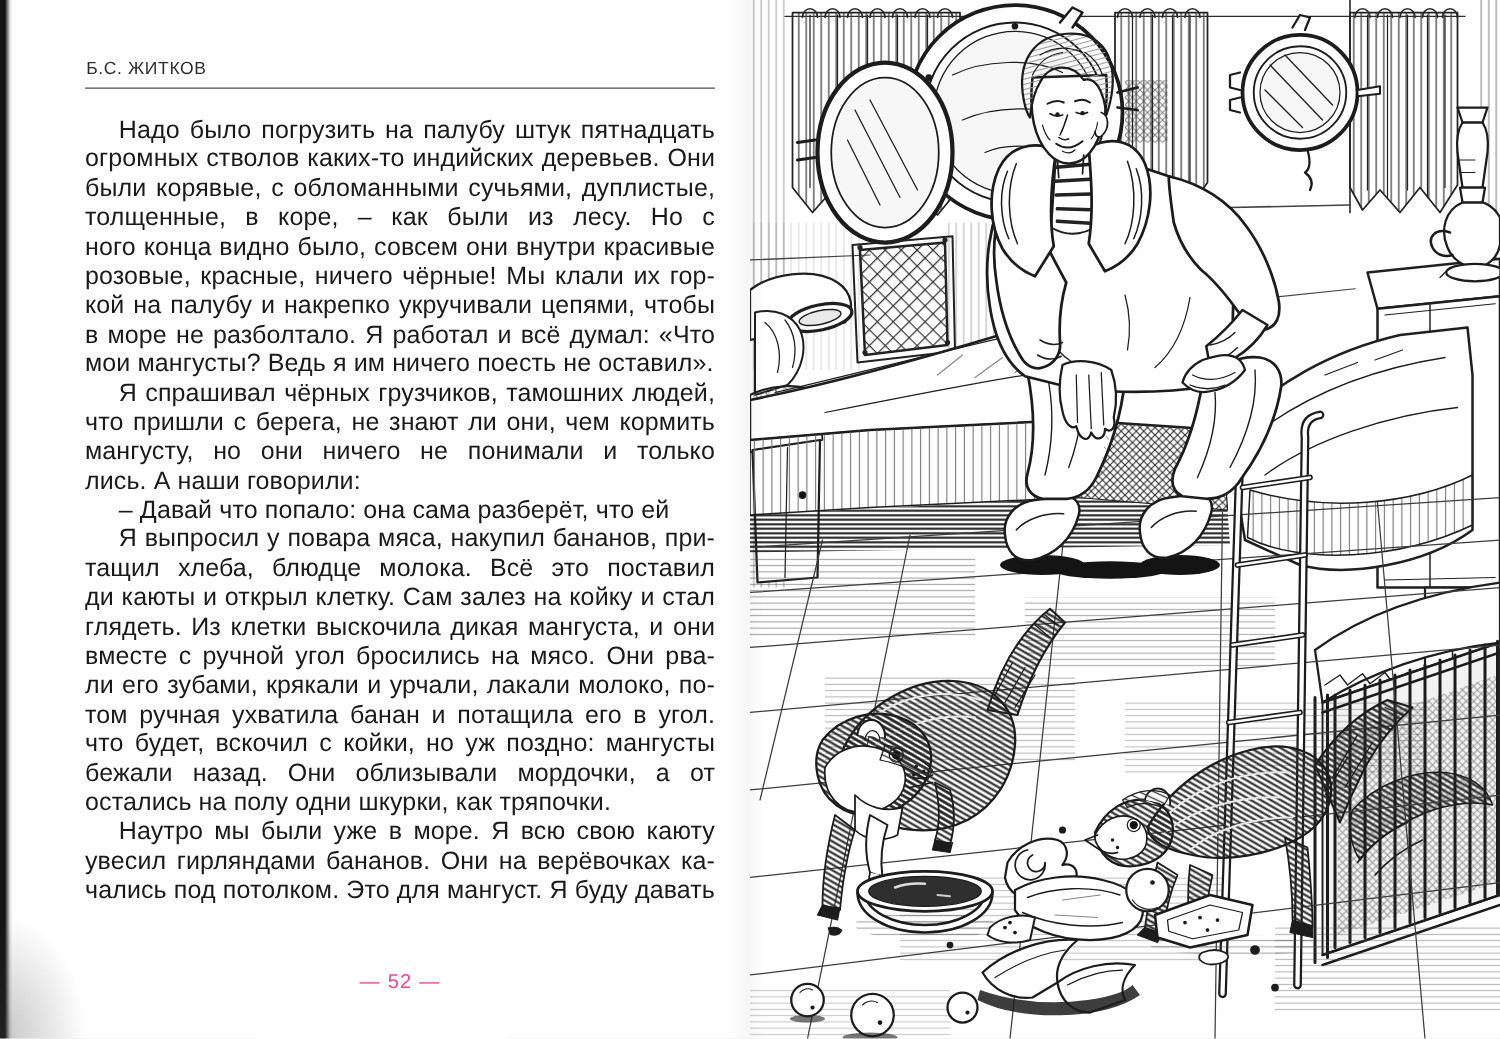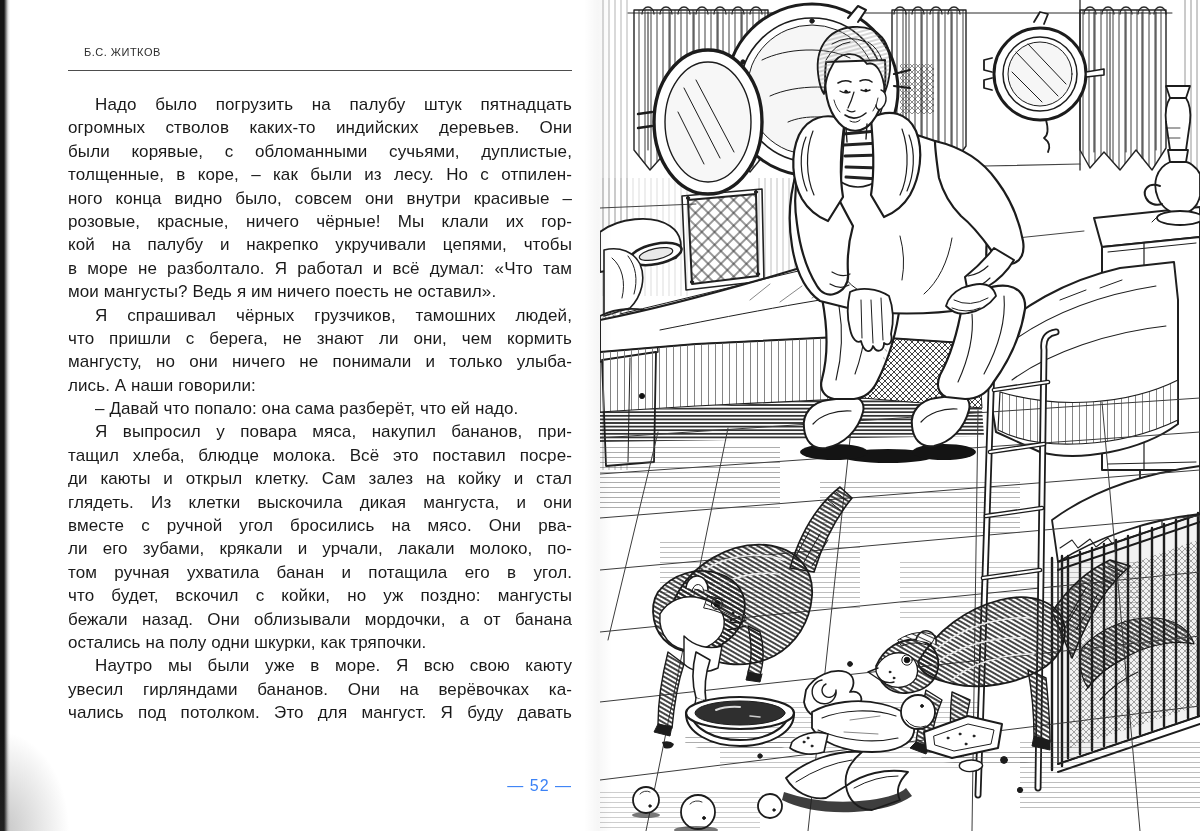--- a/index.html
+++ b/index.html
@@ -16,35 +16,35 @@
     position:absolute; left:0; bottom:0; width:70px; height:100px;
     background:radial-gradient(ellipse at 0% 100%, rgba(60,60,60,.30), rgba(60,60,60,0) 70%);
   }
   .gutter {
     position:absolute; left:584px; top:0; width:28px; height:100%;
     background:linear-gradient(90deg, rgba(0,0,0,0), rgba(0,0,0,.035) 50%, rgba(0,0,0,0));
   }
   
   .page-left { position:absolute; left:68px; top:0; width:505px; height:100%; }
   .author {
-    position:absolute; top:46px; left:16px; font-size:11px; letter-spacing:.5px;
+    position:absolute; top:46px; left:1px; font-size:14px; letter-spacing:.5px;
     color:#2e2e2e; font-weight:400;
   }
   .rule { position:absolute; top:70px; left:0; width:504px; height:1px; background:#4d4d4d; }
-  .text-col { position:absolute; top:93px; left:0; width:504px; font-size:17px; }
+  .text-col { position:absolute; top:93px; left:0; width:504px; font-size:20px; }
   .para { margin:0; }
   .line {
     height:23.4px; line-height:23.4px; overflow:hidden;
     text-align:justify; text-align-last:justify; letter-spacing:.1px;
   }
   .line.nojust { text-align:left; text-align-last:left; }
   .line.indent { text-indent:27px; }
   .page-num {
-    position:absolute; top:777px; left:0; width:504px; text-align:right;
-    font-size:16px; color:#3b82f6; letter-spacing:1px;
+    position:absolute; top:777px; left:0; width:504px; text-align:center;
+    font-size:16px; color:#ec4899; letter-spacing:1px;
   }
   
   .page-right { position:absolute; left:600px; top:0; width:600px; height:831px; }
   svg { display:block; }
 </style>
 </head>
 <body>
 
 <div class="stage">
 

